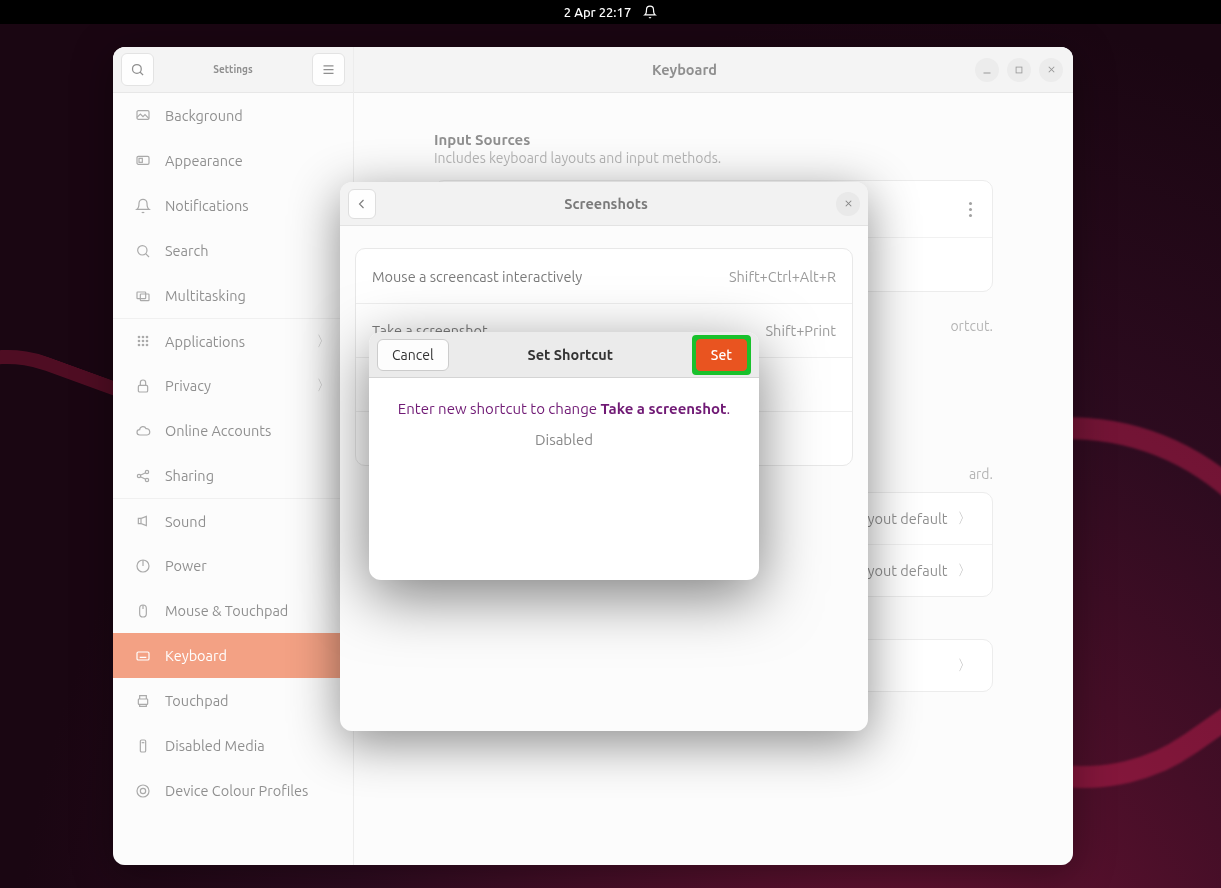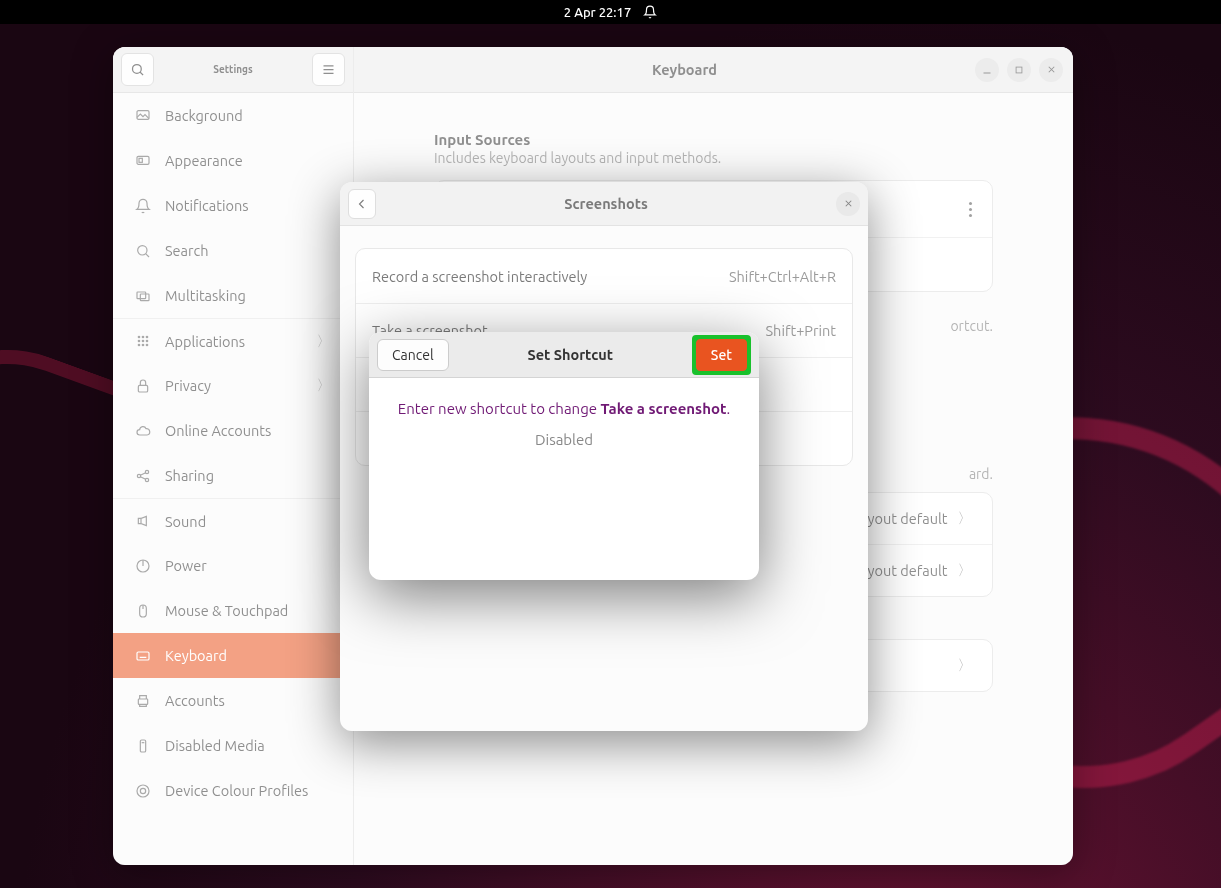--- a/index.html
+++ b/index.html
@@ -316,21 +316,21 @@
           </span>
           <span>Keyboard</span>
         </div>
         <div class="nav-item">
           <span class="nav-icon">
             <svg width="16" height="16" viewBox="0 0 24 24" fill="none" stroke="currentColor" stroke-width="1.8">
               <rect x="5" y="9" width="14" height="8" rx="1"></rect>
               <path d="M7 9V4h10v5M7 17v3h10v-3"></path>
             </svg>
           </span>
-          <span>Accounts</span>
+          <span>Touchpad</span>
         </div>
         <div class="nav-item">
           <span class="nav-icon">
             <svg width="16" height="16" viewBox="0 0 24 24" fill="none" stroke="currentColor" stroke-width="1.8">
               <rect x="8" y="3" width="8" height="18" rx="2"></rect>
               <path d="M10 7h4"></path>
             </svg>
           </span>
           <span>Disabled Media</span>
         </div>
@@ -431,21 +431,21 @@
     <div class="title">Screenshots</div>
     <div class="close">
       <svg width="11" height="11" viewBox="0 0 24 24" stroke="#444" stroke-width="2.2">
           <path d="M6 6l12 12M18 6L6 18"></path>
         </svg>
     </div>
   </div>
   <div class="d1-body">
     <div class="d1-list" id="d1list">
         <div class="d1-row" style="min-height: 54px;">
-          <span>Record a screenshot interactively</span>
+          <span>Mouse a screencast interactively</span>
           <span class="accel">Shift+Ctrl+Alt+R</span>
         </div>
         <div class="d1-row" style="min-height: 54px;">
           <span>Take a screenshot</span>
           <span class="accel">Shift+Print</span>
         </div>
         <div class="d1-row" style="min-height: 54px;">
           <span></span>
           <span class="accel"></span>
         </div>

